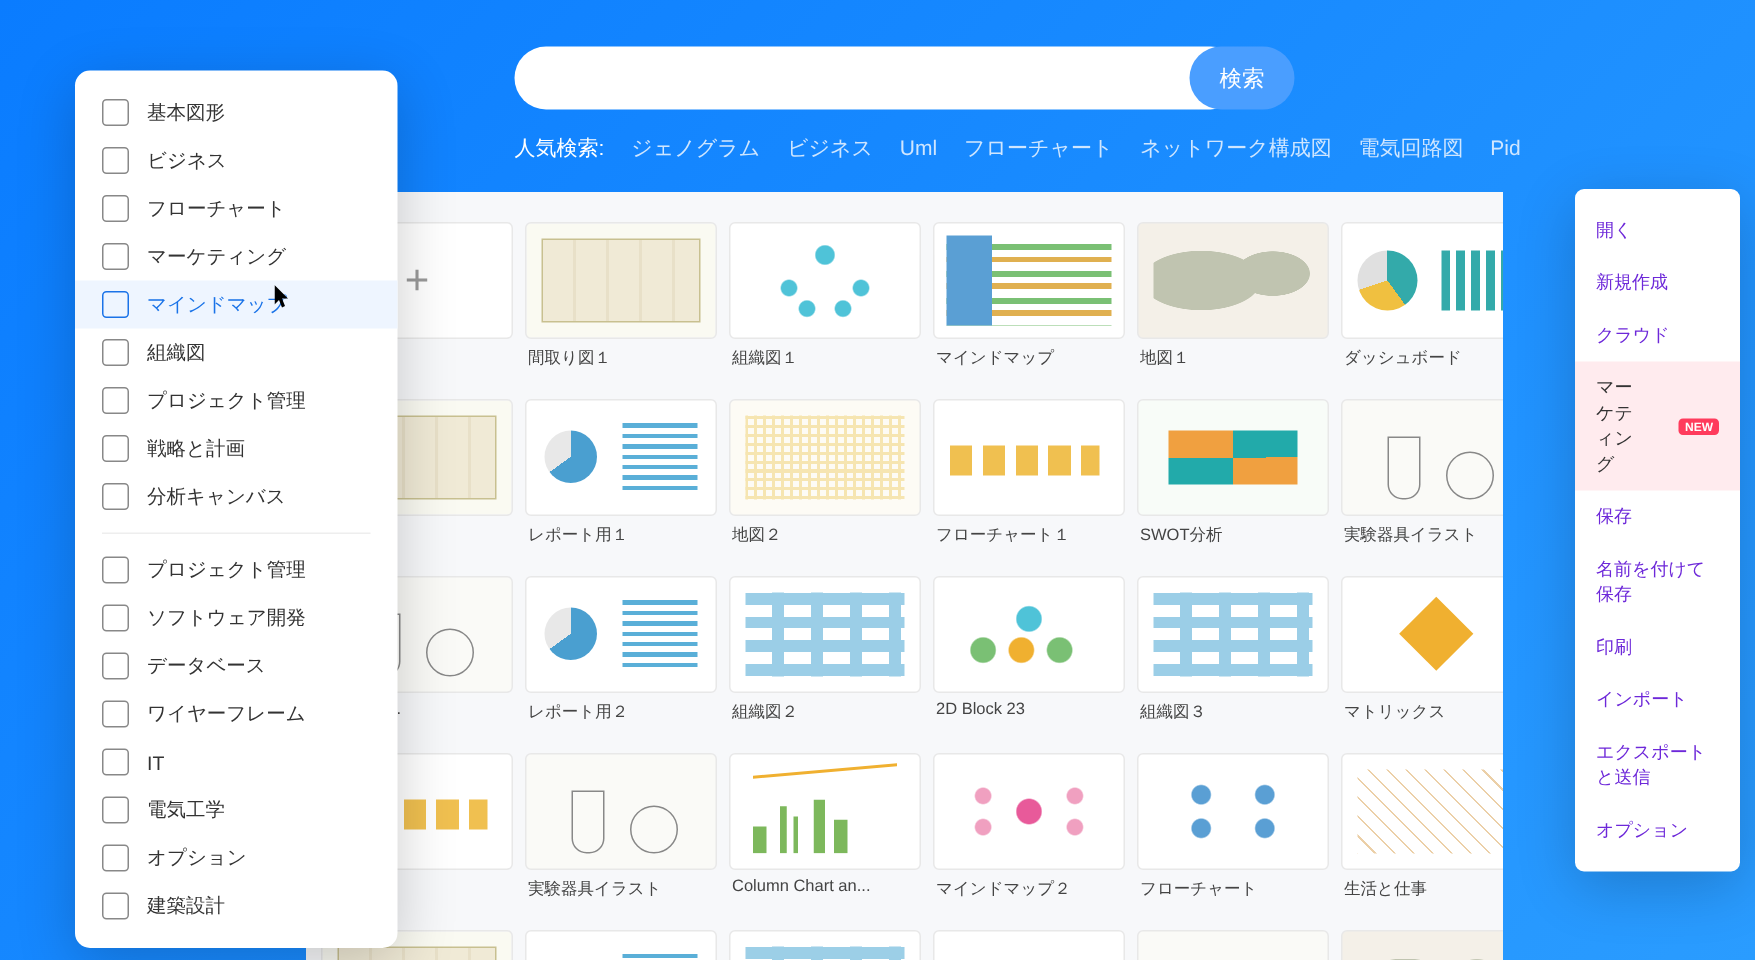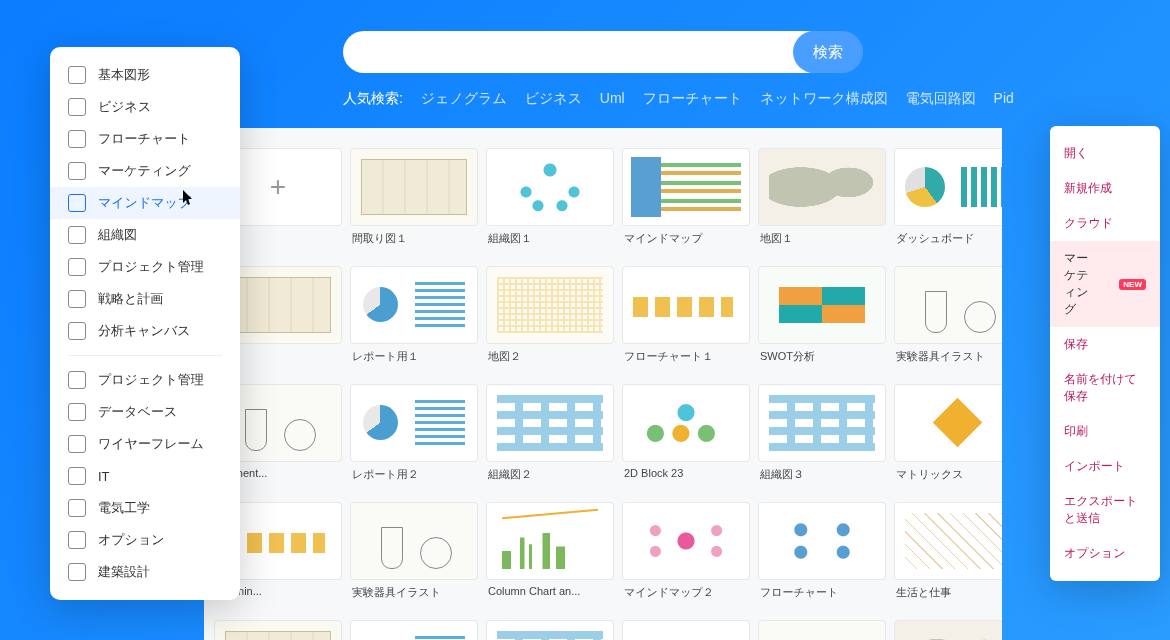--- a/index.html
+++ b/index.html
@@ -9,39 +9,39 @@
 .search-wrap { position: absolute; top: 31px; left: 343px; display: flex; align-items: flex-end; }
 .search-input { width: 485px; height: 42px; border-radius: 21px; border: none; background: #fff; padding: 0 20px; font-size: 14px; outline: none; }
 .search-btn { width: 70px; height: 42px; border-radius: 21px; border: none; background: #4a9eff; color: #fff; font-size: 15px; margin-left: -35px; cursor: pointer; position: relative; z-index: 2; }
 
 
 .popular { position: absolute; top: 90px; left: 343px; font-size: 14px; color: #fff; }
 .popular span { margin-right: 14px; }
 .popular .link { color: #cfe6ff; cursor: pointer; margin-top: 30px; }
 
 
-.left-panel { position: absolute; top: 47px; left: 50px; width: 190px; background: #fff; border-radius: 10px; box-shadow: 0 10px 40px rgba(0,0,0,0.2); padding: 12px 0; }
+.left-panel { position: absolute; top: 47px; left: 50px; width: 215px; background: #fff; border-radius: 10px; box-shadow: 0 10px 40px rgba(0,0,0,0.2); padding: 12px 0; }
 .cat-item { display: flex; align-items: center; padding: 7px 18px; font-size: 13px; color: #333; cursor: pointer; }
 .cat-item.active { background: #eef5ff; color: #1a73e8; }
 .cat-item .icon { width: 18px; height: 18px; margin-right: 12px; border: 1.5px solid #888; border-radius: 3px; display: flex; align-items: center; justify-content: center; }
 .cat-item.active .icon { border-color: #1a73e8; }
 .cat-divider { height: 1px; background: #eee; margin: 8px 18px; }
 .cursor-ic { position: absolute; top: 190px; left: 183px; width: 12px; height: 16px; }
 
 
 .grid-area { position: absolute; top: 128px; left: 204px; width: 798px; height: 520px; background: #f7f8fa; border-radius: 8px 0 0 0; padding: 20px 0 0 0; overflow: hidden; }
 .grid { display: grid; grid-template-columns: repeat(6, 128px); gap: 10px 8px; padding-left: 10px; }
 .card { width: 128px; }
 .thumb { width: 128px; height: 78px; background: #fff; border: 1px solid #e8e8e8; border-radius: 4px; position: relative; overflow: hidden; }
 .card-label { font-size: 11px; color: #444; padding: 5px 2px 10px; white-space: nowrap; overflow: hidden; text-overflow: ellipsis; }
 .add-card .thumb { display: flex; align-items: center; justify-content: center; font-size: 28px; color: #999; font-weight: 300; }
 
 
 .right-panel { position: absolute; top: 126px; right: 10px; width: 110px; background: #fff; border-radius: 6px; box-shadow: 0 10px 40px rgba(0,0,0,0.2); padding: 10px 0; }
-.menu-item { padding: 9px 14px; font-size: 12px; color: #be185d; cursor: pointer; display: flex; align-items: center; }
+.menu-item { padding: 9px 14px; font-size: 12px; color: #6d28d9; cursor: pointer; display: flex; align-items: center; }
 .menu-item.active { background: #ffebee; color: #333; }
 .badge-new { display: inline-block; background: #ff3b5c; color: #fff; font-size: 8px; padding: 1px 4px; border-radius: 3px; margin-left: 20px; font-weight: bold; }
 
 
 .thumb.floor { background: linear-gradient(#fafaf2, #fafaf2); }
 .thumb.floor::before { content:''; position:absolute; inset:10px; border:1px solid #c8c090; background:repeating-linear-gradient(90deg,#f0ead6 0 20px,#e8e0c8 20px 22px); }
 .thumb.org::before { content:''; position:absolute; top:10px; left:50%; transform:translateX(-50%); width:80px; height:55px; background:radial-gradient(circle at 50% 20%, #4fc3d8 6px, transparent 7px), radial-gradient(circle at 20% 60%, #4fc3d8 5px, transparent 6px), radial-gradient(circle at 80% 60%, #4fc3d8 5px, transparent 6px), radial-gradient(circle at 35% 85%, #4fc3d8 5px, transparent 6px), radial-gradient(circle at 65% 85%, #4fc3d8 5px, transparent 6px); }
 .thumb.mind::before { content:''; position:absolute; inset:8px; background:linear-gradient(90deg,#5a9fd4 0 30px,transparent 30px), repeating-linear-gradient(0deg,transparent 0 6px,#e0b050 6px 10px,transparent 10px 14px,#7ac074 14px 18px); }
 .thumb.map { background:#f4f0e8; }
 .thumb.map::before { content:''; position:absolute; inset:15px 10px; background:radial-gradient(ellipse 40px 20px at 30% 50%, #c0c4b0 98%, transparent), radial-gradient(ellipse 25px 15px at 75% 40%, #c0c4b0 98%, transparent); }
@@ -244,20 +244,24 @@
       </div>
     </div>
   <div class="cat-divider"></div>
   <div id="cats-bot">
       <div class="cat-item">
         <span class="icon"></span>
         <span>プロジェクト管理</span>
       </div>
       <div class="cat-item">
         <span class="icon"></span>
+        <span>ソフトウェア開発</span>
+      </div>
+      <div class="cat-item">
+        <span class="icon"></span>
         <span>データベース</span>
       </div>
       <div class="cat-item">
         <span class="icon"></span>
         <span>ワイヤーフレーム</span>
       </div>
       <div class="cat-item">
         <span class="icon"></span>
         <span>IT</span>
       </div>

